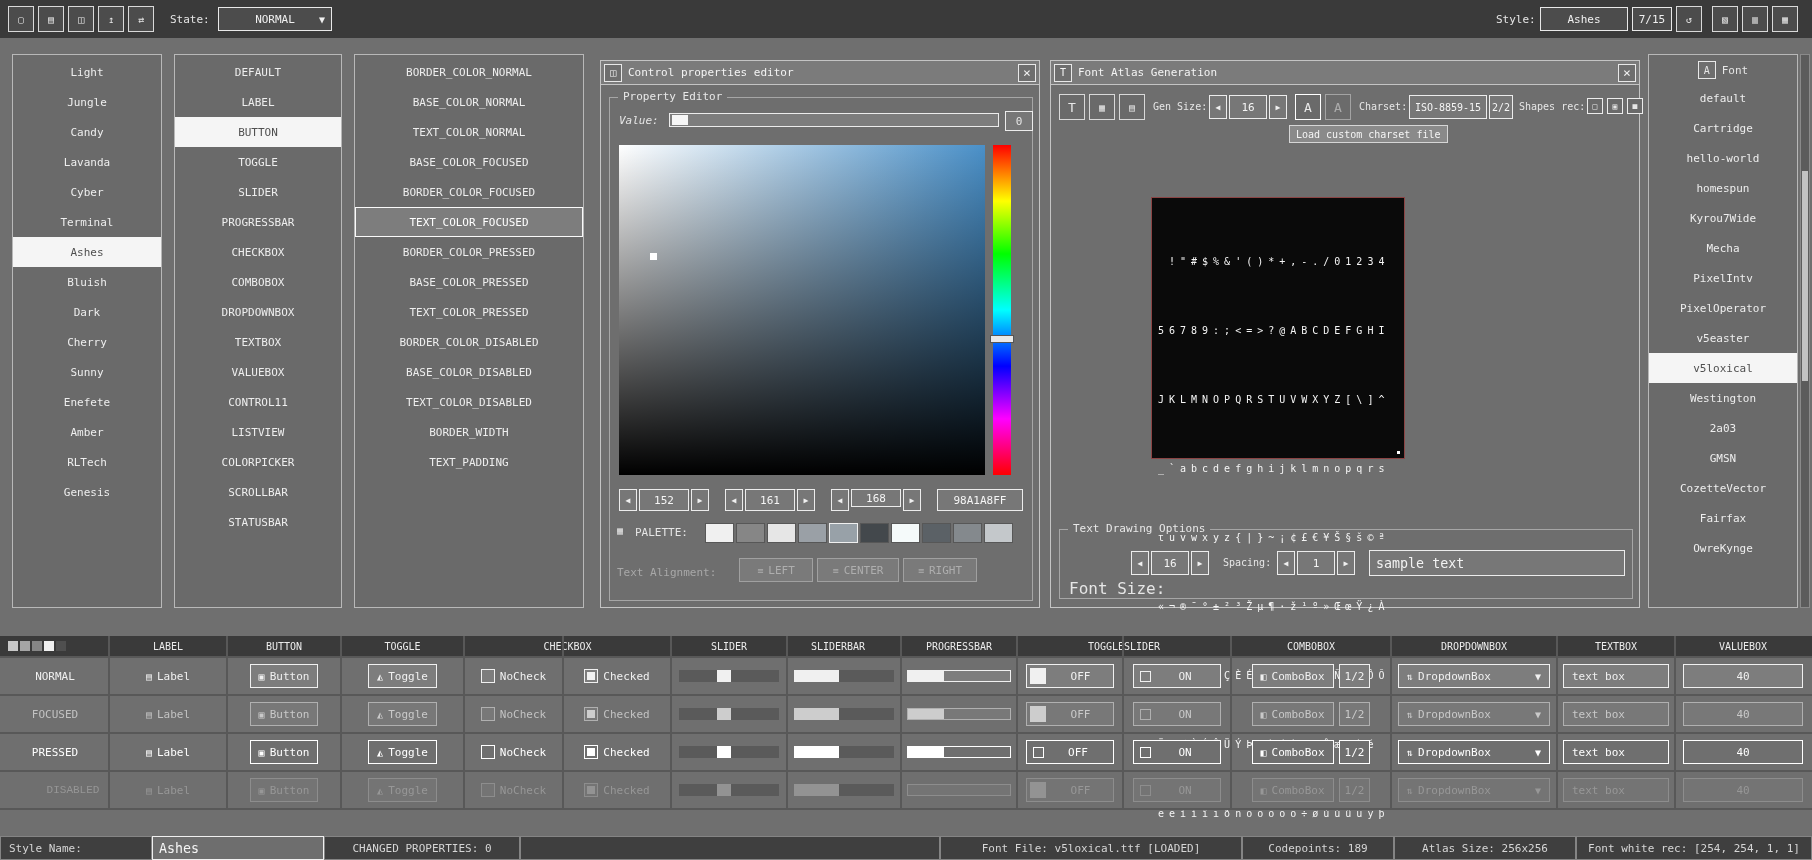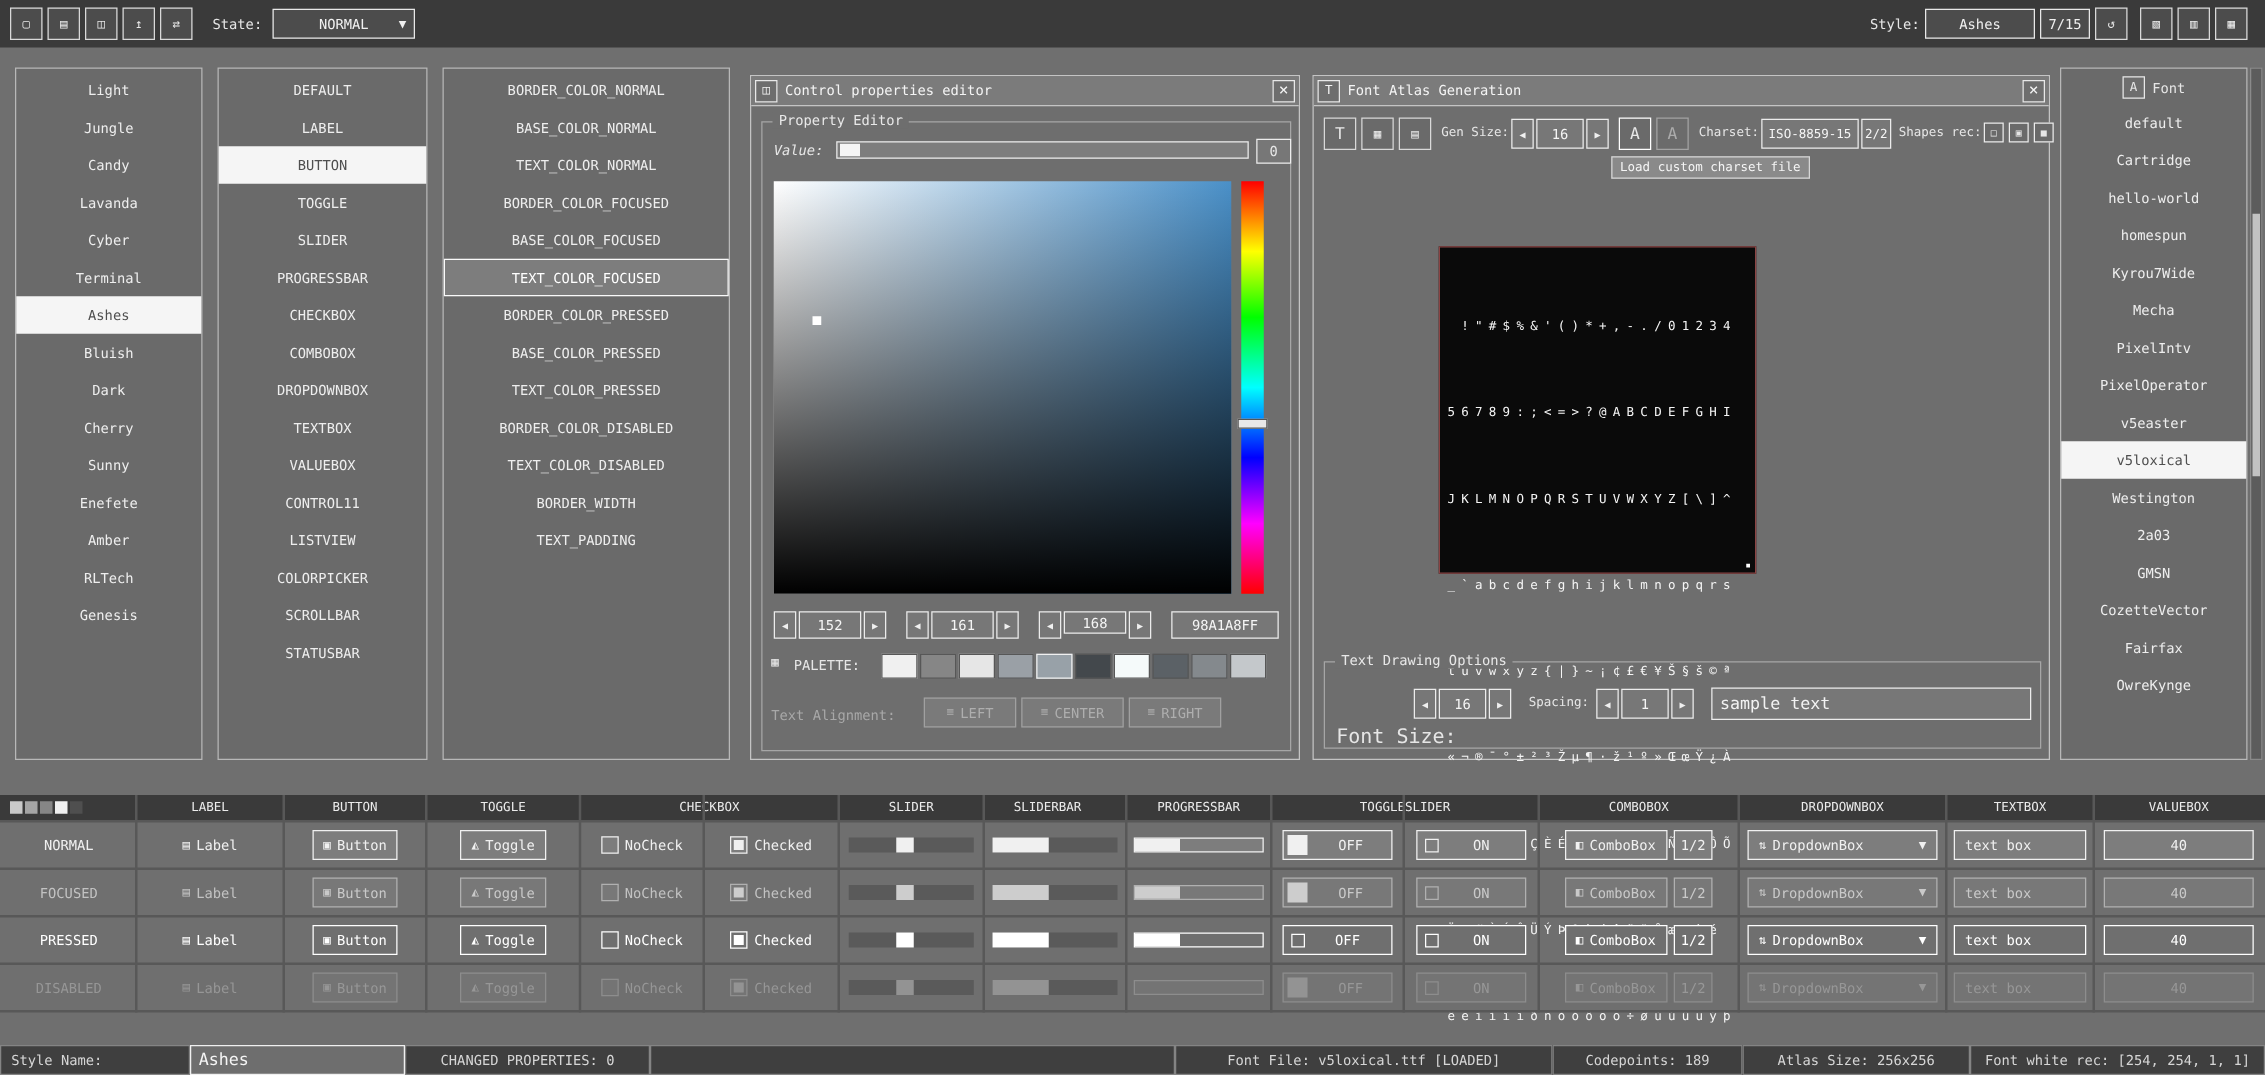--- a/index.html
+++ b/index.html
@@ -141,27 +141,28 @@
   <div class="li">LISTVIEW</div>
   <div class="li">COLORPICKER</div>
   <div class="li">SCROLLBAR</div>
   <div class="li">STATUSBAR</div>
 </div>
 
 <div class="panel" style="left:354px;top:54px;width:230px;height:554px;">
   <div class="li">BORDER_COLOR_NORMAL</div>
   <div class="li">BASE_COLOR_NORMAL</div>
   <div class="li">TEXT_COLOR_NORMAL</div>
+  <div class="li">BASE_COLOR_FOCUSED</div>
   <div class="li">BORDER_COLOR_FOCUSED</div>
-  <div class="li">BASE_COLOR_FOCUSED</div>
   <div class="li sel-outline">TEXT_COLOR_FOCUSED</div>
   <div class="li">BORDER_COLOR_PRESSED</div>
   <div class="li">BASE_COLOR_PRESSED</div>
   <div class="li">TEXT_COLOR_PRESSED</div>
   <div class="li">BORDER_COLOR_DISABLED</div>
+  <div class="li">BASE_COLOR_DISABLED</div>
   <div class="li">TEXT_COLOR_DISABLED</div>
   <div class="li">BORDER_WIDTH</div>
   <div class="li">TEXT_PADDING</div>
 </div>
 
 <div class="window" style="left:600px;top:60px;width:440px;height:548px;">
   <div class="titlebar">
     <span class="title-icon">
         <span>◫</span>
       </span>
@@ -657,21 +658,21 @@
       </div>
     </div>
   <div class="cell" style="left:1676px;width:134px;">
       <div class="ctl" style="width:120px;justify-content:center;">
         <span>40</span>
       </div>
     </div>
 </div>
 
 <div class="trow row-disabled" style="top:772px;">
-  <div class="cell lbl" style="left:2px;width:106px;">DISABLED</div>
+  <div class="cell lbl" style="left:20px;width:106px;font-family:Liberation Mono, monospace;">DISABLED</div>
   <div class="cell lbl" style="left:110px;width:116px;">
       <span class="icn">▤</span>
       <span>Label</span>
     </div>
   <div class="cell" style="left:228px;width:112px;">
       <div class="ctl">
         <span class="icn">▣</span>
         <span>Button</span>
       </div>
     </div>

